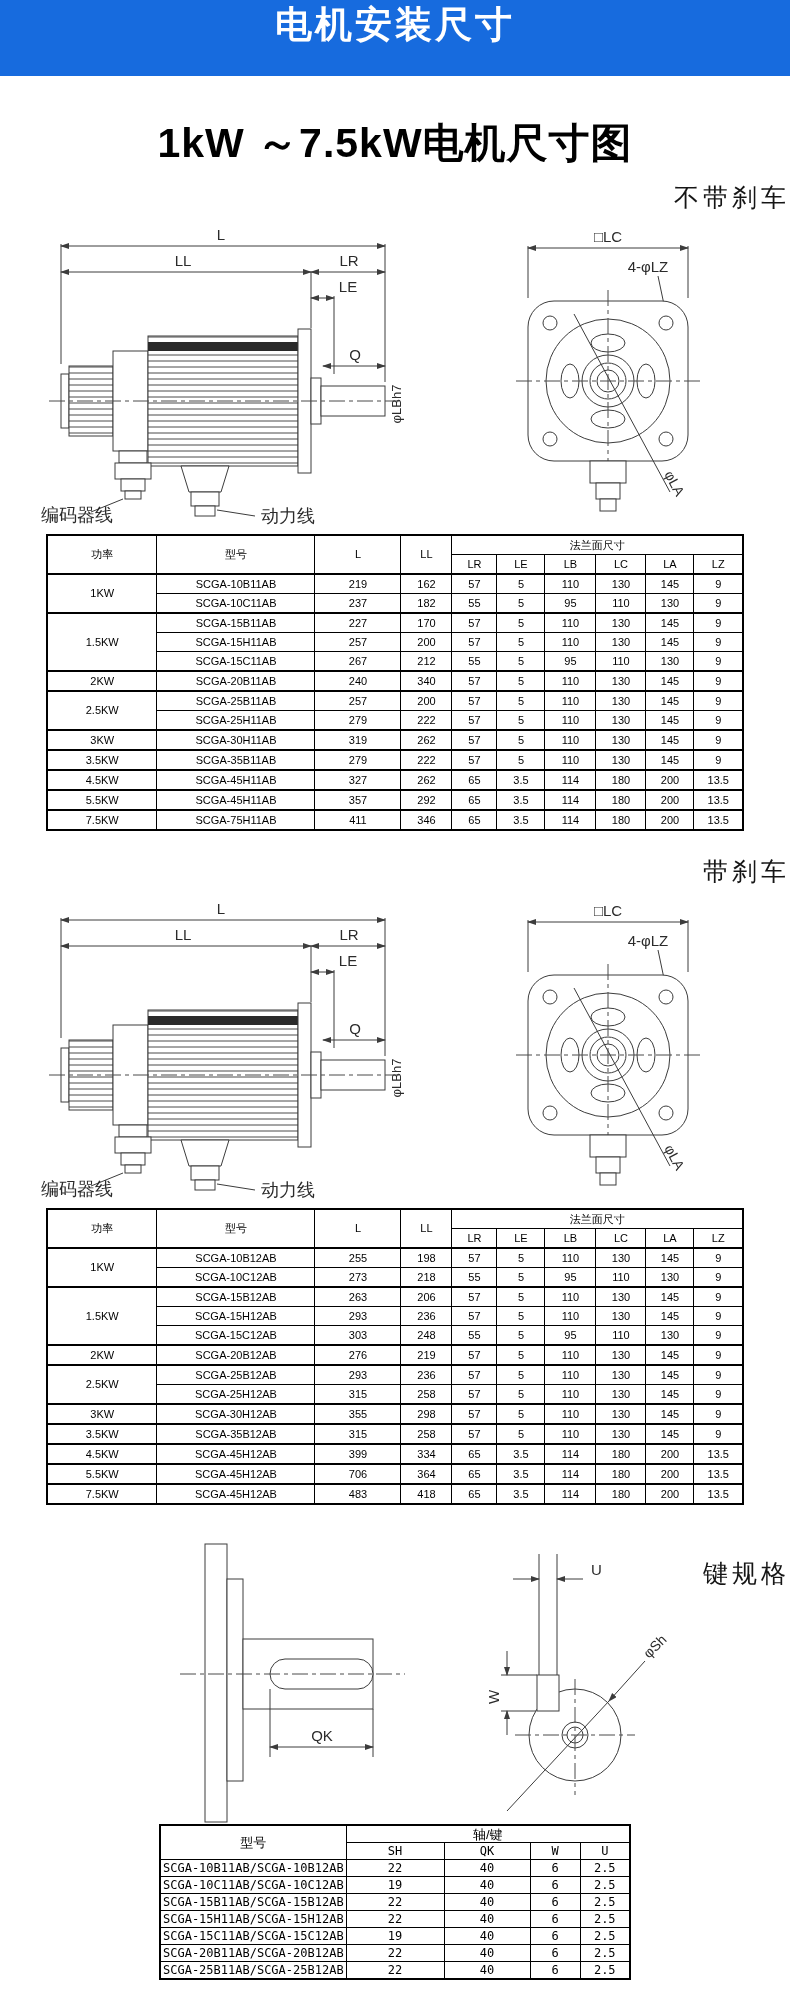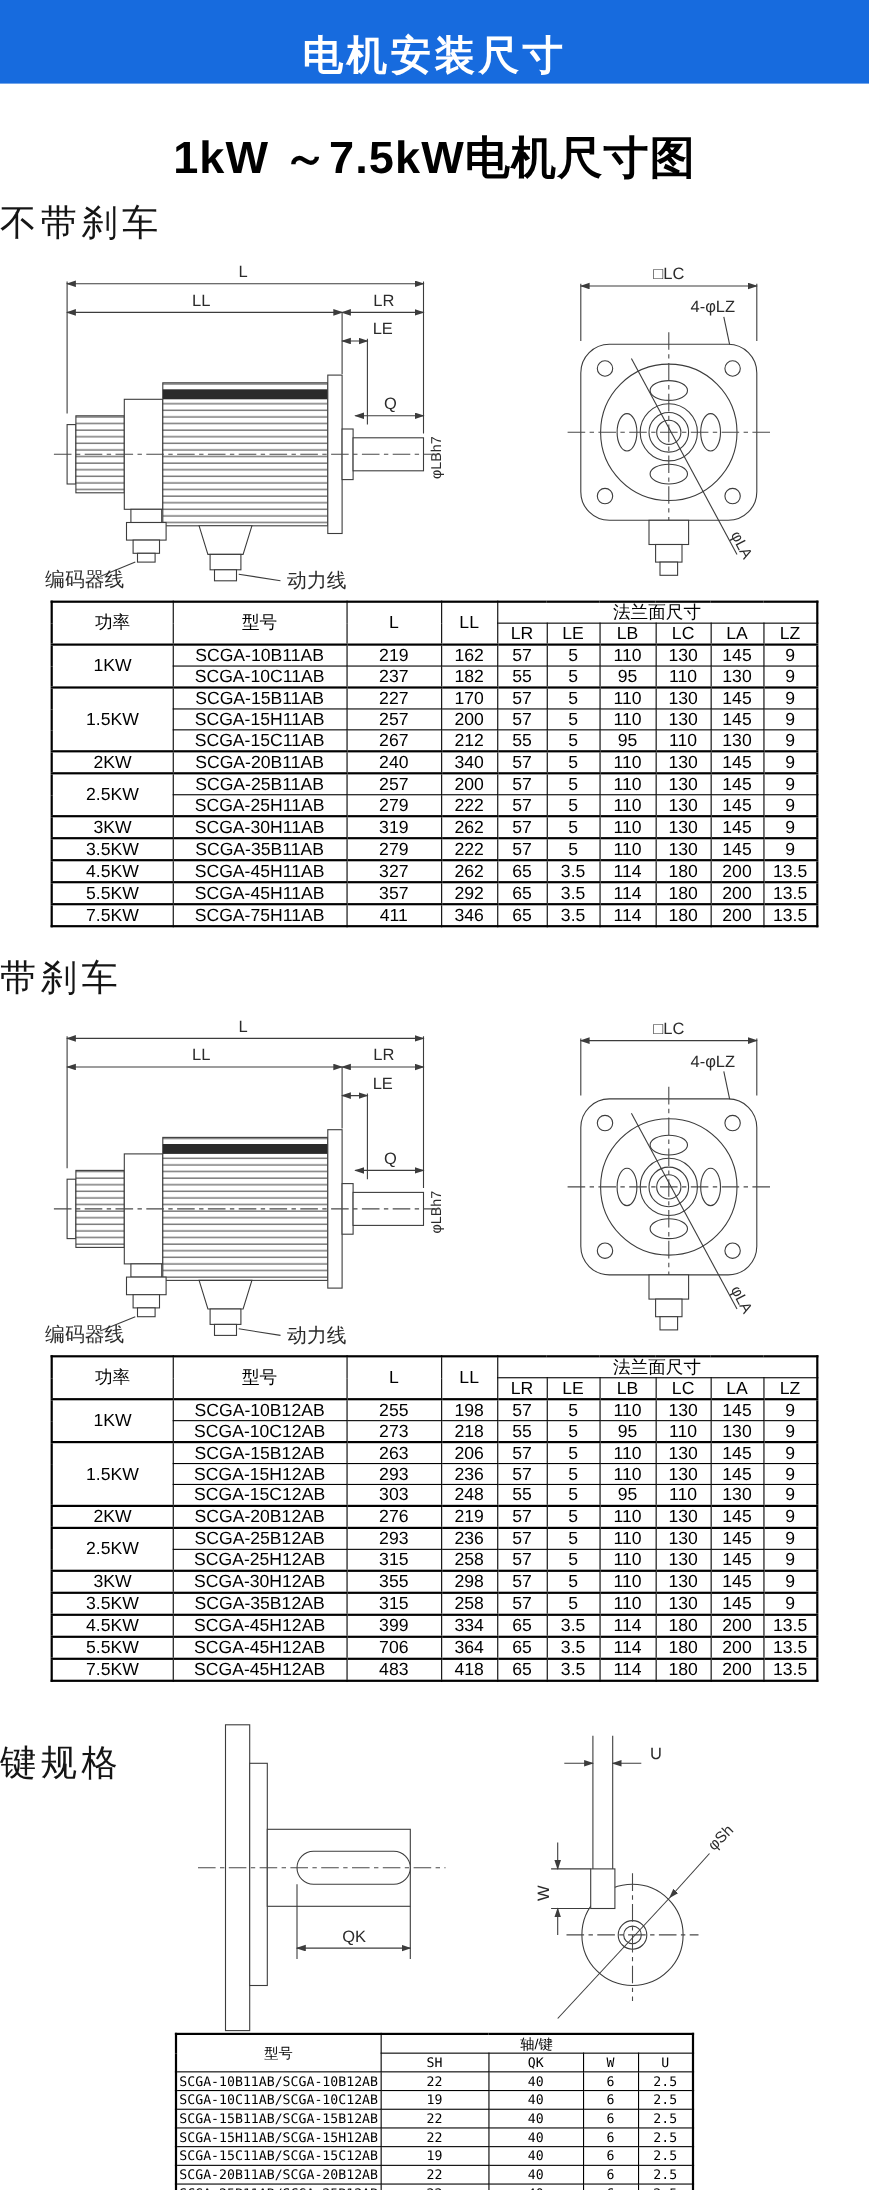--- a/index.html
+++ b/index.html
@@ -1,28 +1,28 @@
 <!DOCTYPE html>
 <html><head>
 <meta charset="utf-8">
 <style>
   html,body{margin:0;padding:0;background:#ffffff;}
   body{width:790px;font-family:"Liberation Sans",sans-serif;color:#000;}
-  .top-banner{background:#176bde;height:76px;display:flex;align-items:flex-end;justify-content:center;}
+  .top-banner{background:#176bde;height:76px;display:flex;align-items:flex-start;justify-content:center;}
   .top-banner h1{margin:0;color:#fff;font-size:37px;font-weight:700;letter-spacing:3px;}
   .main-title{text-align:center;font-size:41px;font-weight:800;margin:40px 0 4px;letter-spacing:1px;}
-  .section-heading{text-align:left;font-size:33px;font-weight:400;letter-spacing:4px;color:#151515;margin:10px 0 2px;}
+  .section-heading{text-align:right;font-size:25px;font-weight:400;letter-spacing:4px;color:#151515;margin:10px 0 2px;}
   .diagram-row{display:flex;justify-content:center;align-items:flex-start;}
   svg{display:block;}
   svg text{font-family:"Liberation Sans",sans-serif;fill:#2b2b2b;}
   .ln{stroke:#3c3c3c;stroke-width:1;fill:none;}
   .lnf{stroke:#3c3c3c;stroke-width:1;fill:#ffffff;}
   .dim{stroke:#3c3c3c;stroke-width:1;fill:none;}
   .cl{stroke:#4a4a4a;stroke-width:1;fill:none;stroke-dasharray:16 4 4 4;}
-  .dim-table{border-collapse:collapse;table-layout:fixed;width:696px;margin:6px auto 0;font-size:16px;border:2px solid #000;}
+  .dim-table{border-collapse:collapse;table-layout:fixed;width:696px;margin:6px auto 0;font-size:11px;border:2px solid #000;}
   .dim-table th,.dim-table td{border:1px solid #000;text-align:center;padding:0 2px;height:18px;line-height:17px;font-weight:400;overflow:hidden;white-space:nowrap;}
   .dim-table thead tr:first-child th{border-bottom:1px solid #000;}
   .dim-table thead{border-bottom:2px solid #000;}
   .dim-table tr.group-start td{border-top:2px solid #000;}
   .key-table{border-collapse:collapse;table-layout:fixed;width:470px;margin:0 auto;font-size:12px;border:2px solid #000;font-family:"DejaVu Sans Mono",monospace;}
   .key-table th,.key-table td{border:1px solid #000;text-align:center;padding:0 2px;height:16px;line-height:15px;font-weight:400;overflow:hidden;white-space:nowrap;}
   .key-table th.cn{font-family:"Liberation Sans",sans-serif;font-size:13px;}
   .key-section{position:relative;margin-top:34px;}
   .key-section h2{position:absolute;top:18px;left:0;right:0;margin:0;font-family:Liberation Mono, monospace;}
 </style>

